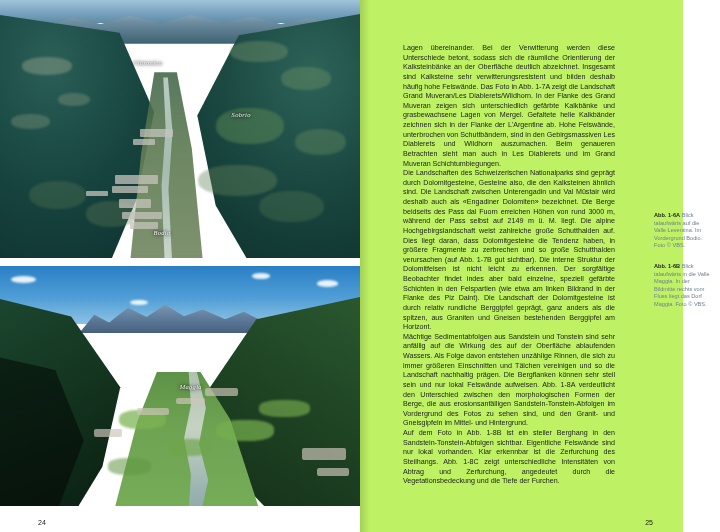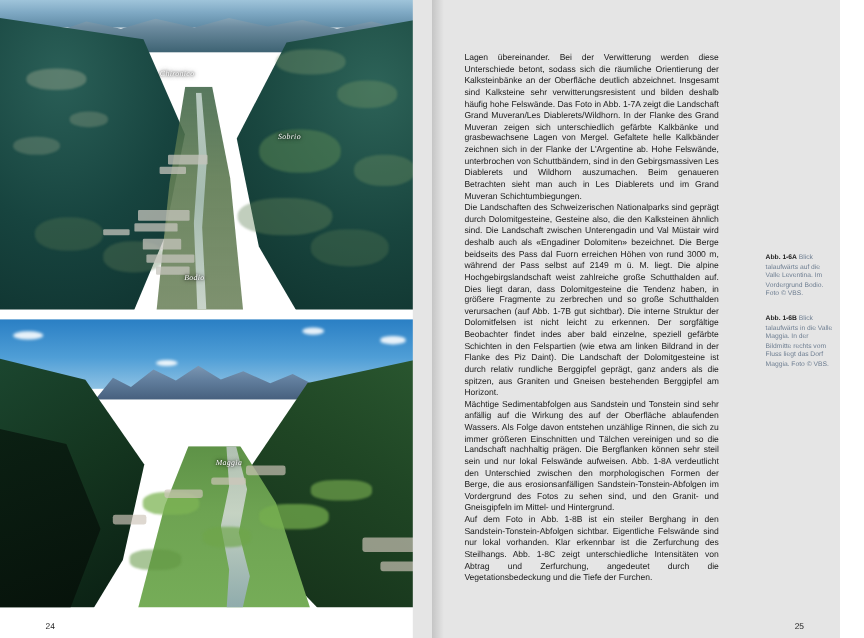--- a/index.html
+++ b/index.html
@@ -143,23 +143,23 @@
     font-size: 7px;
     color: #1a1a1a;
     font-family: "Liberation Sans", sans-serif;
   }
   .pn-left  { left: 38px;  top: 519px; }
   .pn-right { right: 30px; top: 519px; }
 
   
   .right-page {
     position: absolute;
-    left: 344px; top: 0;
-    width: 356px; height: 532px;
-    background: #e5e5e5;
+    left: 360px; top: 0;
+    width: 323px; height: 532px;
+    background: #bef264;
   }
   .gutter-shadow {
     position: absolute; left: 360px; top: 0;
     width: 10px; height: 532px;
     background: linear-gradient(90deg, rgba(0,0,0,.14) 0%, rgba(0,0,0,0) 100%);
     pointer-events: none;
   }
 
   .text-col {
     position: absolute;

